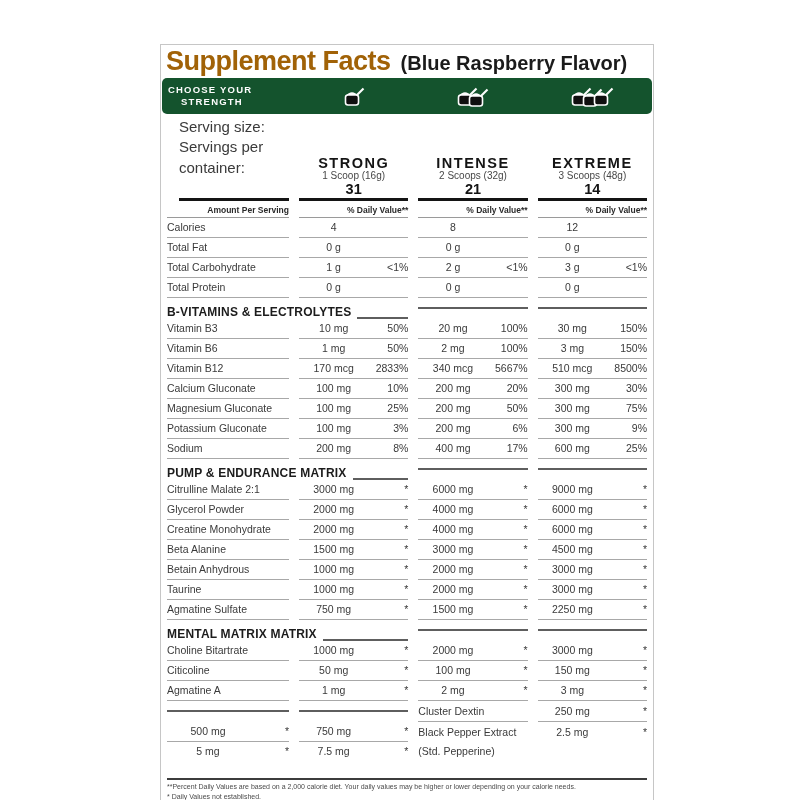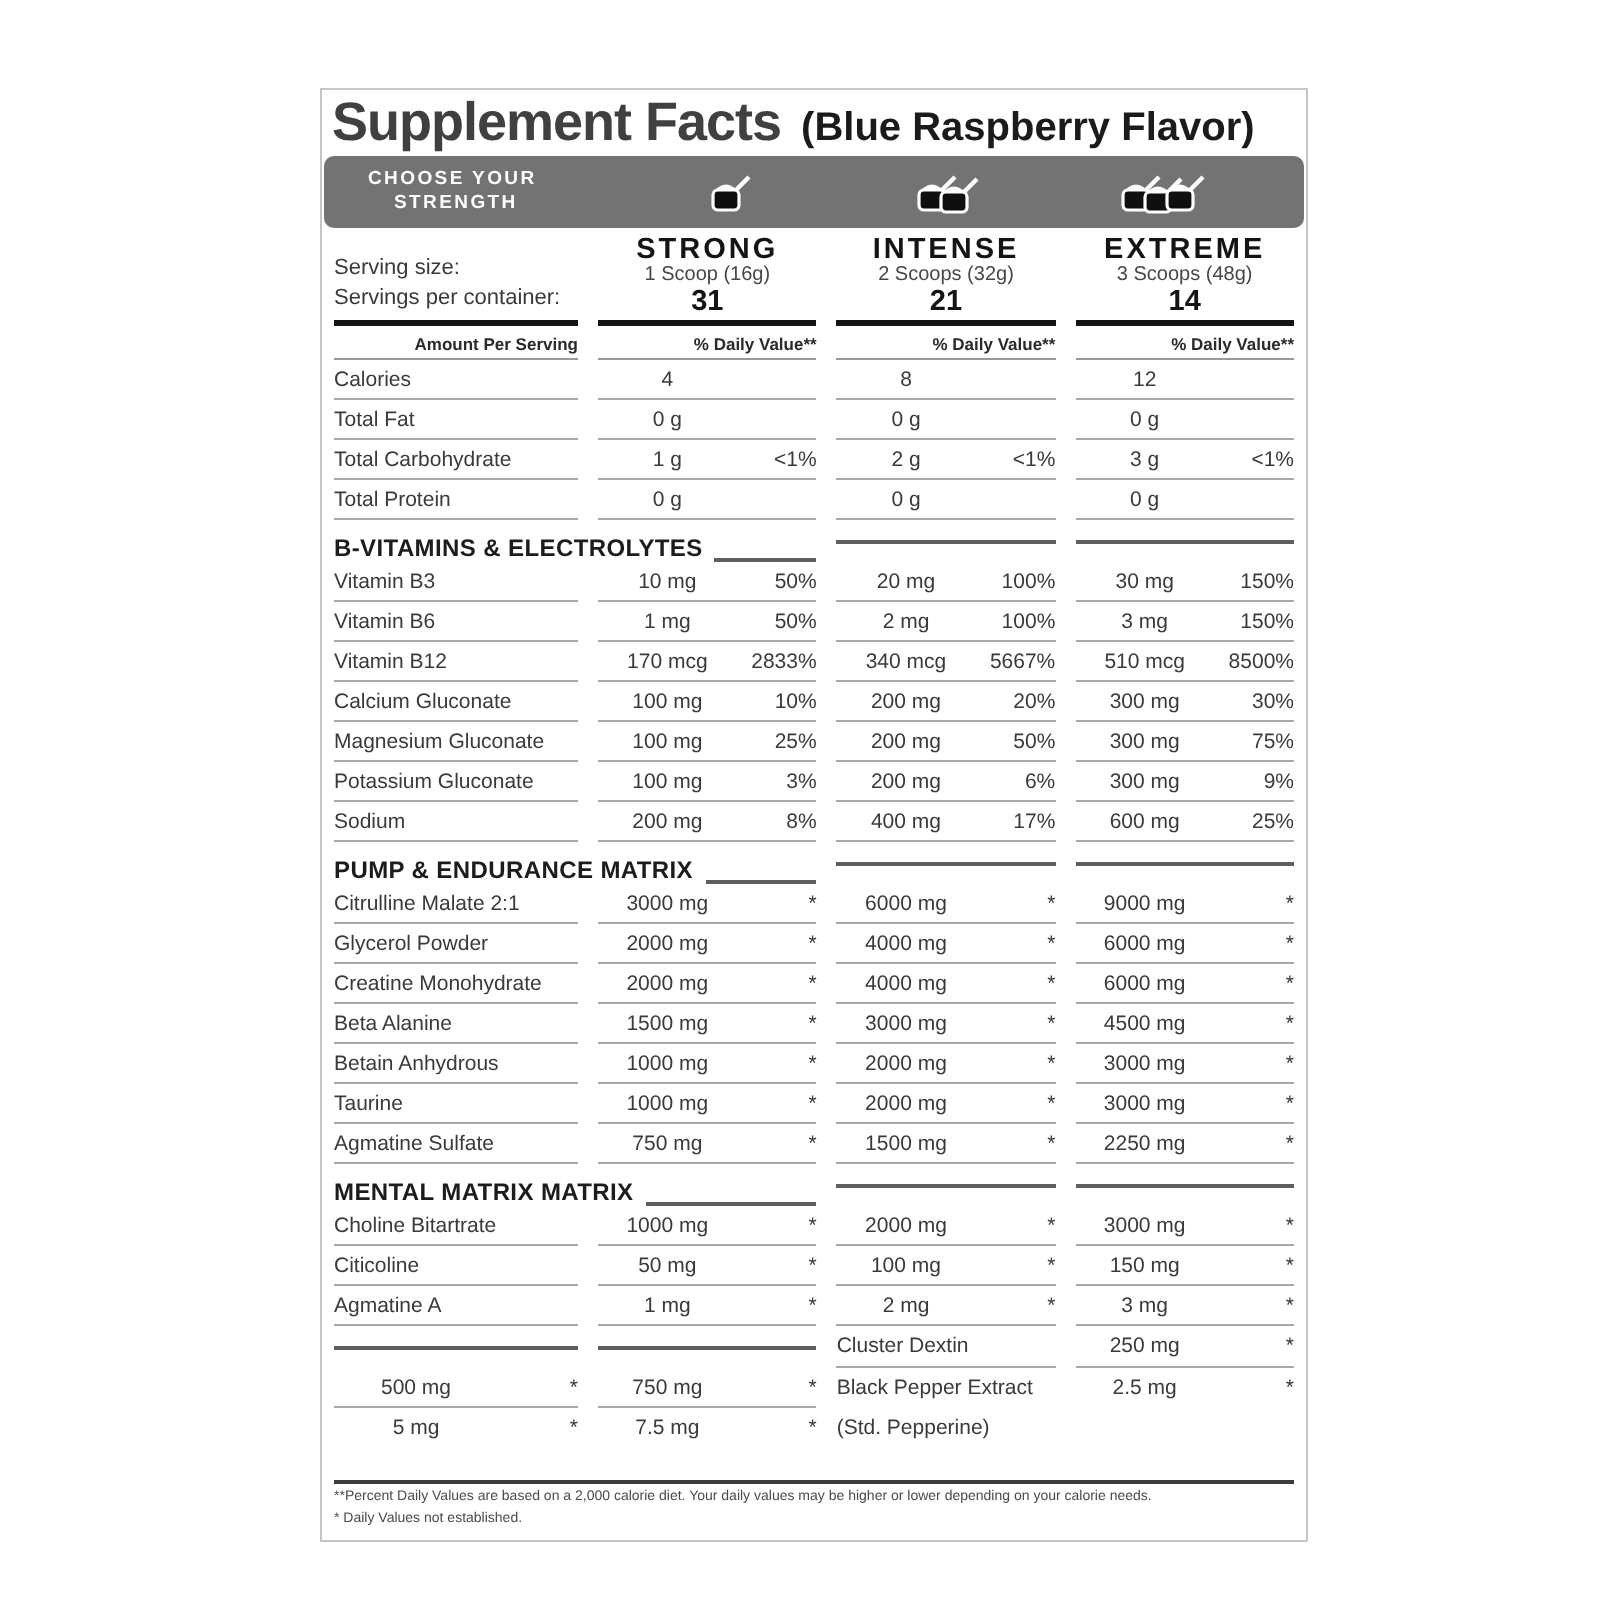--- a/index.html
+++ b/index.html
@@ -8,39 +8,39 @@
     font-family:"Liberation Sans", sans-serif; color:#333;
     -webkit-font-smoothing:antialiased;
   }
   .sheet {
     position:absolute; left:160px; top:44px; width:494px;
     background:#fff; border:1px solid #c6c6c6; box-sizing:border-box;
     padding-bottom:2px;
   }
   
   .titlebar { display:flex; align-items:baseline; gap:10px; padding:1px 4px 1px 5px; }
-  .title { font-size:27px; font-weight:bold; color:#404040; letter-spacing:-0.5px; white-space:nowrap; }
+  .title { font-size:27px; font-weight:bold; color:#a16207; letter-spacing:-0.5px; white-space:nowrap; }
   .flavor { font-size:20px; font-weight:bold; color:#1b1b1b; white-space:nowrap; }
   
   .banner {
-    background:#737373; height:36px; margin:0 1px; border-radius:5px;
+    background:#14532d; height:36px; margin:0 1px; border-radius:5px;
     display:grid; grid-template-columns:122px 1fr 1fr 1fr; column-gap:10px;
-    align-items:center; padding:0 22px; box-sizing:border-box;
+    align-items:center; padding:0 6px; box-sizing:border-box;
   }
   .banner-text { color:#fdfdfd; font-weight:bold; font-size:9.5px; letter-spacing:1.2px; line-height:1.3; }
   .banner-text .l2 { padding-left:13px; }
   .scoop-slot { display:flex; justify-content:center; align-items:center; }
   
   .grid4 {
     display:grid; grid-template-columns:122px 1fr 1fr 1fr; column-gap:10px;
     padding:0 6px; align-items:stretch;
   }
   
   .serv-head { align-items:end; padding-top:3px; }
-  .serv-labels { font-size:11px; color:#3a3a3a; line-height:1.35; padding-bottom:3px; border-bottom:3px solid #141414; }
+  .serv-labels { font-size:15px; color:#3a3a3a; line-height:1.35; padding-bottom:20px; border-bottom:3px solid #141414;margin-left:12px; }
   .serv-col { text-align:center; padding-bottom:1px; border-bottom:3px solid #141414; }
   .serv-name { font-weight:bold; font-size:14.5px; letter-spacing:1.5px; color:#141414; }
   .serv-scoops { font-size:10px; color:#474747; margin-top:-1px; }
   .serv-count { font-weight:bold; font-size:14.5px; color:#141414; }
   
   .hdr-cell { font-size:8.5px; font-weight:bold; color:#2a2a2a; border-bottom:1px solid #9a9a9a; padding:4px 0 2px;text-align:right; }
   .hdr-dv { text-align:right; }
   .cell {
     min-height:19px; display:flex; align-items:center;
     border-bottom:1px solid #a8a8a8; font-size:10.5px; color:#3a3a3a;

